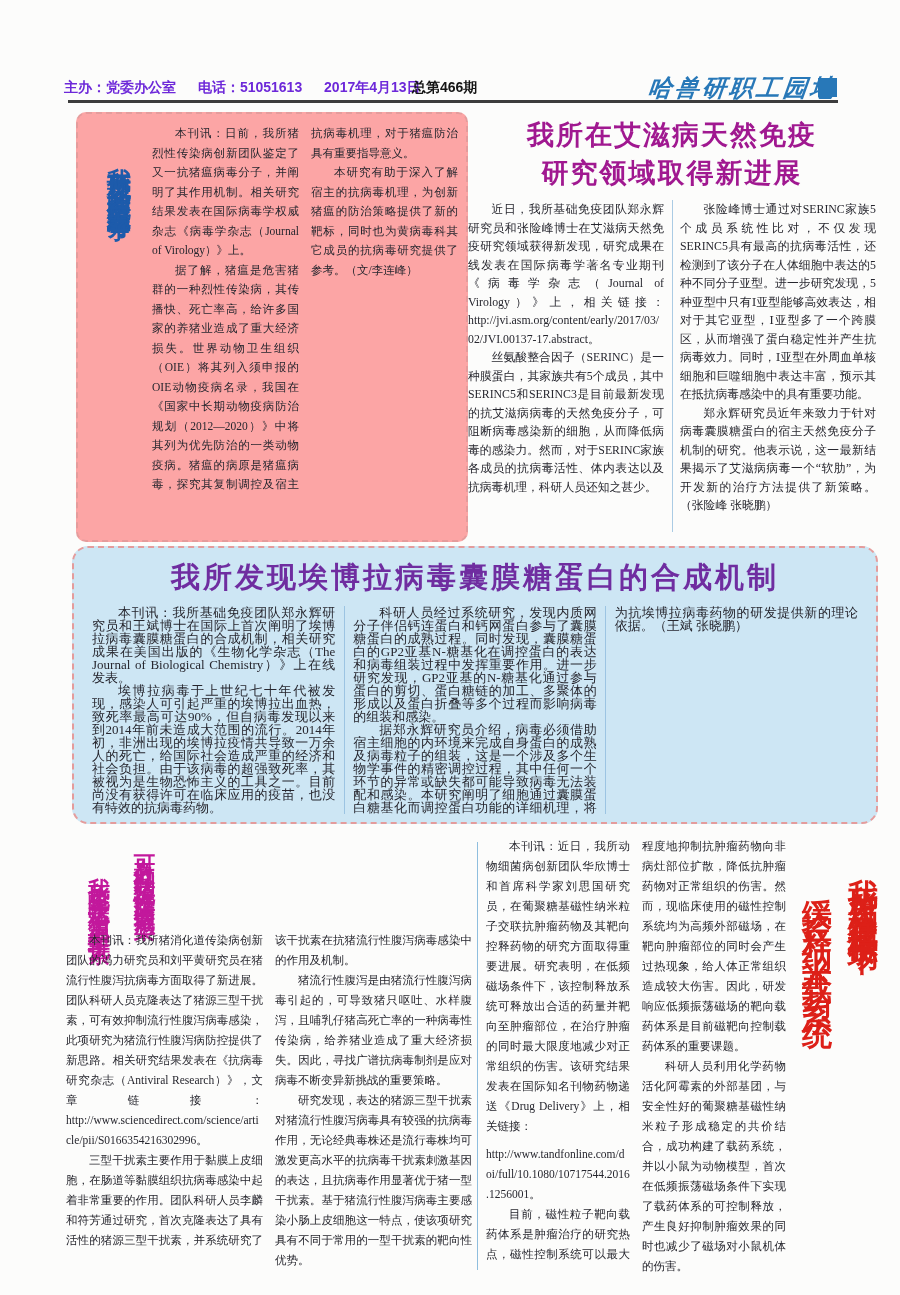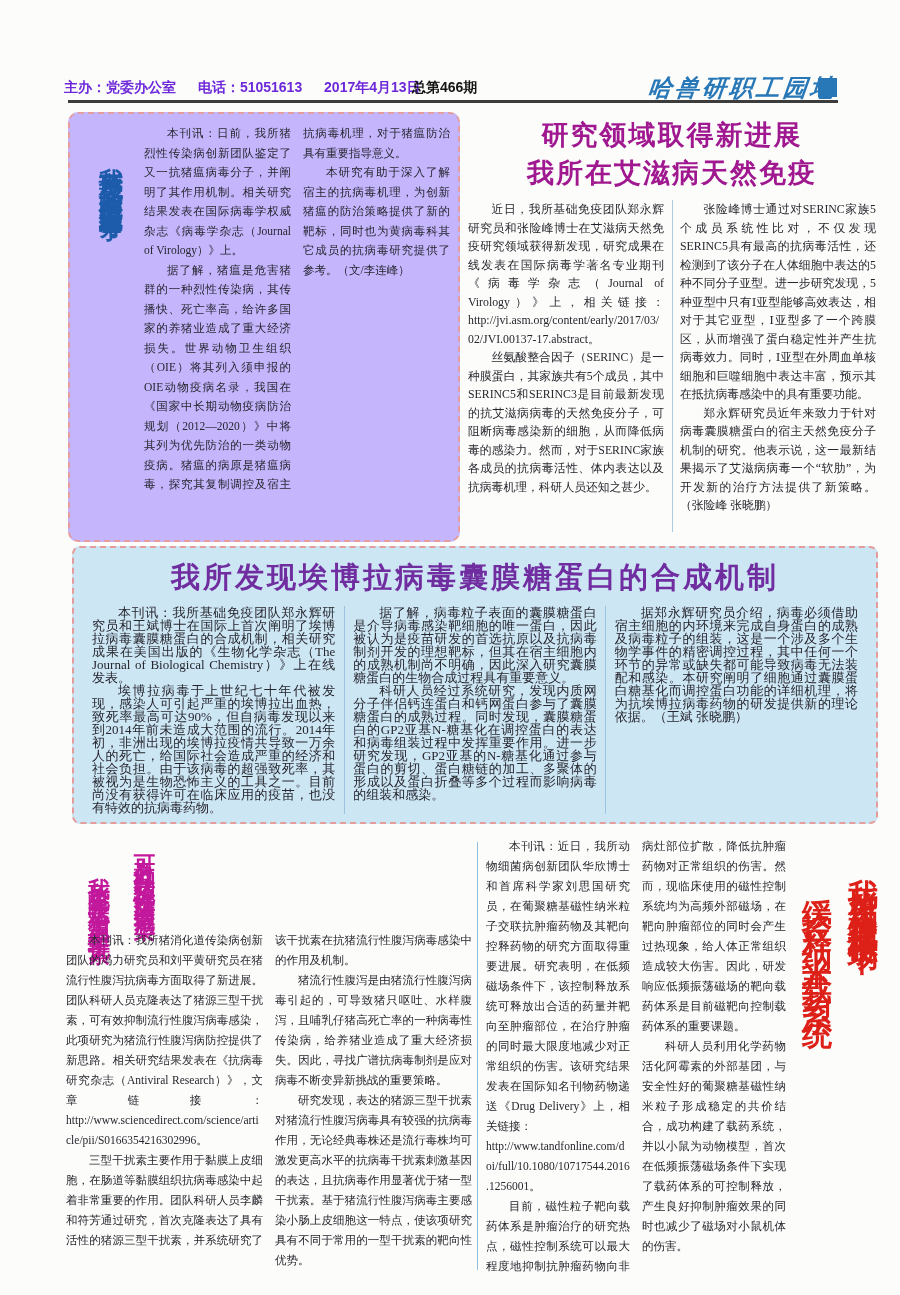--- a/index.html
+++ b/index.html
@@ -14,42 +14,42 @@
   .masthead-left span{margin-right:18px;}
   .issue{position:absolute;left:412px;top:79px;font-family:"Liberation Sans",sans-serif;
     font-weight:bold;font-size:14px;color:#141414;}
   .brand{position:absolute;left:648px;top:72px;font-size:24px;font-weight:bold;font-style:italic;
     color:#2878b8;letter-spacing:3px;transform:skewX(-6deg);}
   .brand-square{position:absolute;left:818px;top:78px;width:19px;height:19px;background:#2878b8;}
   .head-rule{position:absolute;left:68px;top:100px;width:770px;height:3px;background:#3c3c3c;}
 
   
   .cols p{margin:0;text-indent:2em;text-align:justify;overflow-wrap:anywhere;}
-  .cols p.no-indent{text-indent:0;}
+  .cols p.no-indent{text-indent:0;margin-top:8px;}
   .vtitle{writing-mode:vertical-rl;text-orientation:upright;
     font-family:"Liberation Sans",sans-serif;font-weight:bold;line-height:1;}
 
   
-  .a1{position:absolute;left:68px;top:112px;width:392px;height:430px;box-sizing:border-box;
-    border:2px dashed #e49c9c;border-radius:10px;padding:10px 8px;display:flex;background:#c4b5fd;}
+  .a1{position:absolute;left:76px;top:112px;width:392px;height:430px;box-sizing:border-box;
+    border:2px dashed #e49c9c;border-radius:10px;padding:10px 8px;display:flex;background:#fca5a5;}
   .a1-title-wrap{width:66px;display:flex;align-items:flex-start;justify-content:center;}
   .a1 .vtitle{font-size:24px;letter-spacing:4px;color:#1d5bab;padding-top:24px;}
   .a1-text{flex:1;height:100%;column-count:2;column-gap:12px;column-fill:auto;
     font-size:11.5px;line-height:19.5px;overflow:hidden;}
 
   
   .a2{position:absolute;left:468px;top:116px;width:408px;height:426px;}
   .a2-title{text-align:center;font-family:"Liberation Sans",sans-serif;font-weight:bold;
     font-size:27px;line-height:38px;letter-spacing:2px;color:#a01890;}
   .a2-text{margin-top:8px;height:332px;column-count:2;column-gap:16px;
     column-rule:1px solid #aacbe4;column-fill:auto;font-size:11.8px;line-height:18.5px;overflow:hidden;}
 
   
   .a3{position:absolute;left:72px;top:546px;width:806px;height:278px;box-sizing:border-box;
-    background:#cde6f4;border:2px dashed #e49c9c;border-radius:8px;padding:6px 18px;}
+    background:#cde6f4;border:2px dashed #e49c9c;border-radius:16px;padding:6px 18px;}
   .a3-title{text-align:center;font-family:"Liberation Sans",sans-serif;font-weight:bold;
     font-size:29px;letter-spacing:3px;color:#6f2da0;margin:4px 0 8px;}
   .a3-text{height:208px;column-count:3;column-gap:18px;column-rule:1px solid #9cc4e2;
     column-fill:auto;font-size:13px;line-height:13px;overflow:hidden;}
 
   
   .a4{position:absolute;left:66px;top:836px;width:406px;height:446px;display:flex;flex-direction:column;}
   .a4-titles{display:flex;}
   .a4 .vtitle{color:#c2189c;}
   .a4 .vtitle.main{font-size:22px;letter-spacing:5px;padding-top:24px;width:44px;}
@@ -86,37 +86,36 @@
   </div>
   <div class="a1-text cols">
     <p>本刊讯：日前，我所猪烈性传染病创新团队鉴定了又一抗猪瘟病毒分子，并阐明了其作用机制。相关研究结果发表在国际病毒学权威杂志《病毒学杂志（Journal of Virology）》上。</p>
     <p>据了解，猪瘟是危害猪群的一种烈性传染病，其传播快、死亡率高，给许多国家的养猪业造成了重大经济损失。世界动物卫生组织（OIE）将其列入须申报的OIE动物疫病名录，我国在《国家中长期动物疫病防治规划（2012—2020）》中将其列为优先防治的一类动物疫病。猪瘟的病原是猪瘟病毒，探究其复制调控及宿主抗病毒机理，对于猪瘟防治具有重要指导意义。</p>
     <p>本研究有助于深入了解宿主的抗病毒机理，为创新猪瘟的防治策略提供了新的靶标，同时也为黄病毒科其它成员的抗病毒研究提供了参考。（文/李连峰）</p>
   </div>
 </div>
 
 <div class="a2">
   <div class="a2-title">
+    <div>我所在艾滋病天然免疫</div>
     <div>研究领域取得新进展</div>
-    <div>我所在艾滋病天然免疫</div>
   </div>
   <div class="a2-text cols">
     <p>近日，我所基础免疫团队郑永辉研究员和张险峰博士在艾滋病天然免疫研究领域获得新发现，研究成果在线发表在国际病毒学著名专业期刊《病毒学杂志（Journal of Virology）》上，相关链接：http://jvi.asm.org/content/early/2017/03/02/JVI.00137-17.abstract。</p>
     <p>丝氨酸整合因子（SERINC）是一种膜蛋白，其家族共有5个成员，其中SERINC5和SERINC3是目前最新发现的抗艾滋病病毒的天然免疫分子，可阻断病毒感染新的细胞，从而降低病毒的感染力。然而，对于SERINC家族各成员的抗病毒活性、体内表达以及抗病毒机理，科研人员还知之甚少。</p>
     <p>张险峰博士通过对SERINC家族5个成员系统性比对，不仅发现SERINC5具有最高的抗病毒活性，还检测到了该分子在人体细胞中表达的5种不同分子亚型。进一步研究发现，5种亚型中只有Ⅰ亚型能够高效表达，相对于其它亚型，Ⅰ亚型多了一个跨膜区，从而增强了蛋白稳定性并产生抗病毒效力。同时，Ⅰ亚型在外周血单核细胞和巨噬细胞中表达丰富，预示其在抵抗病毒感染中的具有重要功能。</p>
     <p>郑永辉研究员近年来致力于针对病毒囊膜糖蛋白的宿主天然免疫分子机制的研究。他表示说，这一最新结果揭示了艾滋病病毒一个“软肋”，为开发新的治疗方法提供了新策略。（张险峰 张晓鹏）</p>
   </div>
 </div>
 
 <div class="a3">
   <div class="a3-title">我所发现埃博拉病毒囊膜糖蛋白的合成机制</div>
   <div class="a3-text cols">
     <p>本刊讯：我所基础免疫团队郑永辉研究员和王斌博士在国际上首次阐明了埃博拉病毒囊膜糖蛋白的合成机制，相关研究成果在美国出版的《生物化学杂志（The Journal of Biological Chemistry）》上在线发表。</p>
     <p>埃博拉病毒于上世纪七十年代被发现，感染人可引起严重的埃博拉出血热，致死率最高可达90%，但自病毒发现以来到2014年前未造成大范围的流行。2014年初，非洲出现的埃博拉疫情共导致一万余人的死亡，给国际社会造成严重的经济和社会负担。由于该病毒的超强致死率，其被视为是生物恐怖主义的工具之一。目前尚没有获得许可在临床应用的疫苗，也没有特效的抗病毒药物。</p>
-    <p>据了解，病毒粒子表面的囊膜糖蛋白是介导病毒感染靶细胞的唯一蛋白，因此被认为是疫苗研发的首选抗原以及抗病毒制剂开发的理想靶标，但其在宿主细胞内的成熟机制尚不明确，因此深入研究囊膜糖蛋白的生物合成过程具有重要意义。</p>
     <p>科研人员经过系统研究，发现内质网分子伴侣钙连蛋白和钙网蛋白参与了囊膜糖蛋白的成熟过程。同时发现，囊膜糖蛋白的GP2亚基N-糖基化在调控蛋白的表达和病毒组装过程中发挥重要作用。进一步研究发现，GP2亚基的N-糖基化通过参与蛋白的剪切、蛋白糖链的加工、多聚体的形成以及蛋白折叠等多个过程而影响病毒的组装和感染。</p>
     <p>据郑永辉研究员介绍，病毒必须借助宿主细胞的内环境来完成自身蛋白的成熟及病毒粒子的组装，这是一个涉及多个生物学事件的精密调控过程，其中任何一个环节的异常或缺失都可能导致病毒无法装配和感染。本研究阐明了细胞通过囊膜蛋白糖基化而调控蛋白功能的详细机理，将为抗埃博拉病毒药物的研发提供新的理论依据。（王斌 张晓鹏）</p>
   </div>
 </div>
 
 <div class="a4">
   <div class="a4-titles">
     <div class="vtitle main">我所克隆表达了猪源三型干扰素</div>
     <div class="vtitle sub">可有效抑制猪流行性腹泻病毒感染</div>
   </div>

